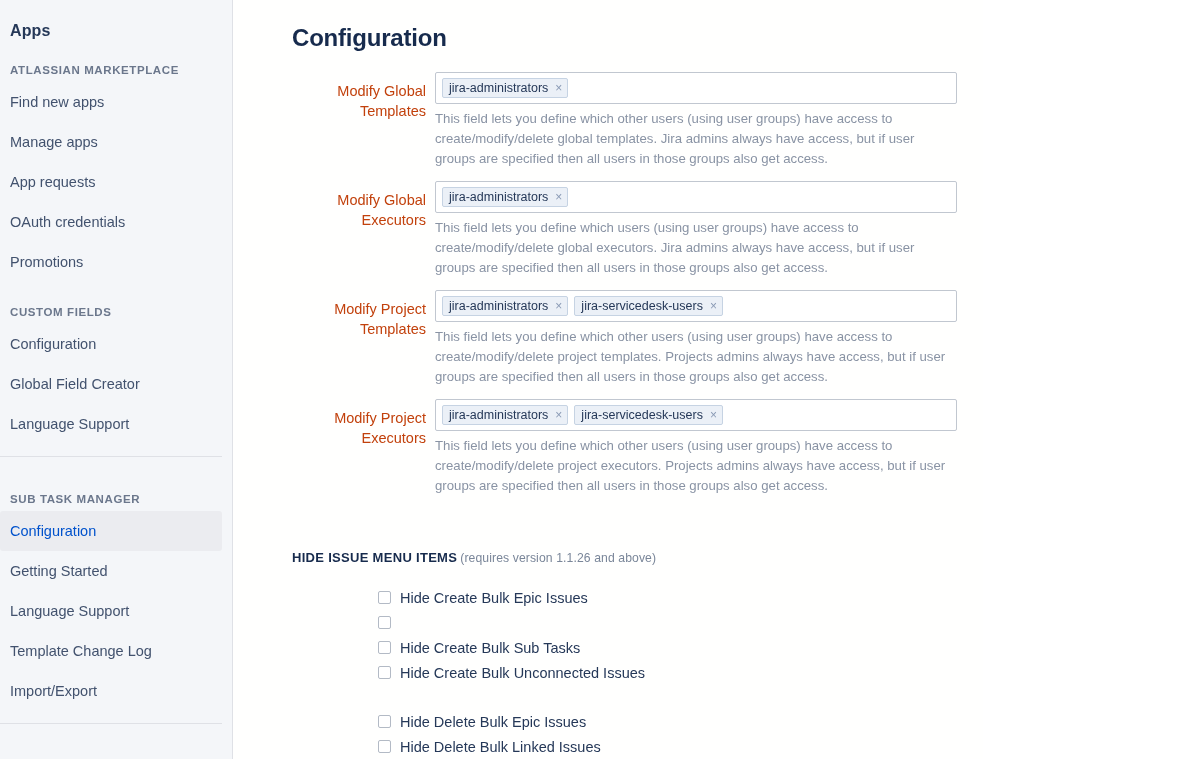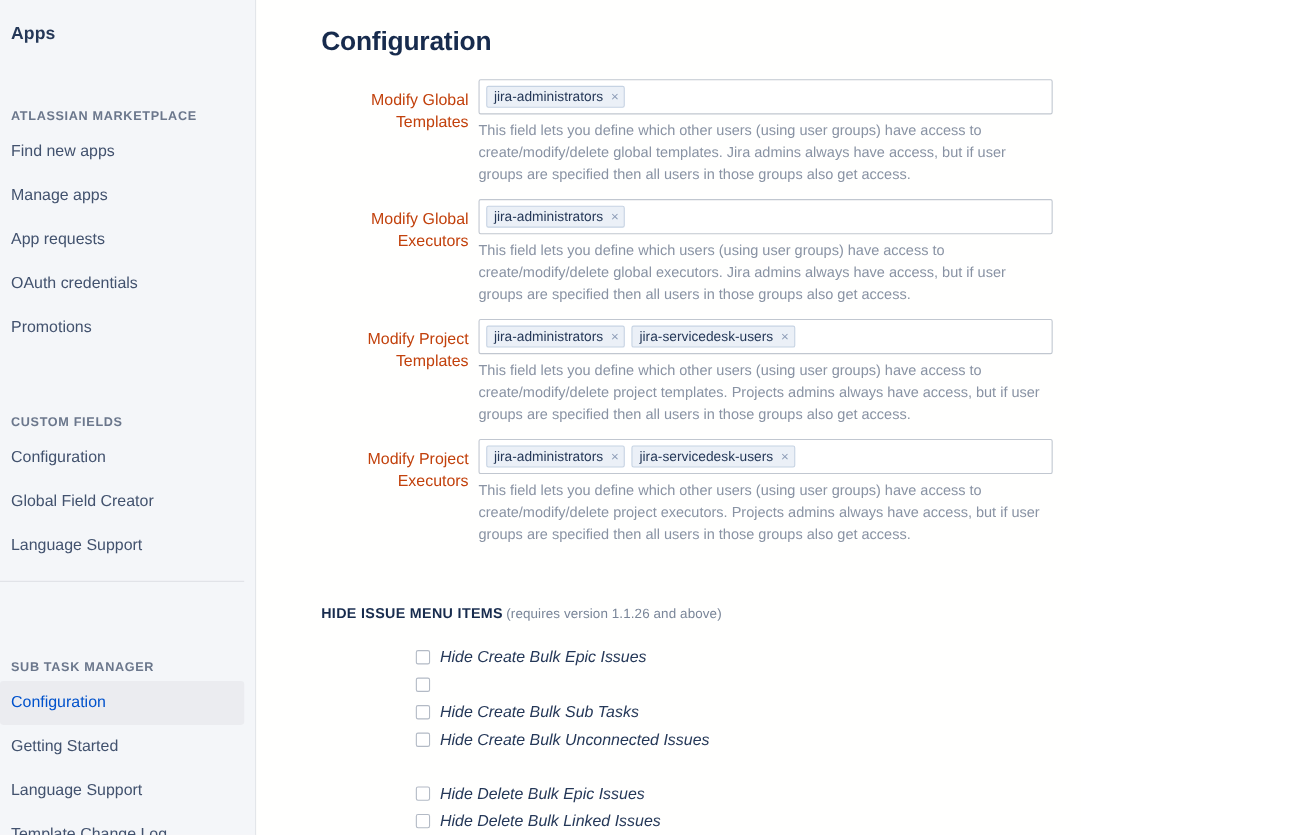--- a/index.html
+++ b/index.html
@@ -34,21 +34,20 @@
     letter-spacing: 0.1px;
   }
   .nav-group { padding-top: 16px; }
   .nav-heading {
     font-size: 11.5px;
     font-weight: bold;
     color: #6B778C;
     letter-spacing: 0.6px;
     padding: 8px 0 6px 10px;
     text-transform: uppercase;
-    margin-top: 36px;
   }
   .nav-item {
     font-size: 14.5px;
     color: #42526E;
     padding: 10px 10px 10px 10px;
     line-height: 20px;
     cursor: pointer;
     border-radius: 3px;
     margin: 0 10px 0 0;
   }
@@ -150,21 +149,21 @@
     letter-spacing: 0.1px;
     margin-bottom: 20px;
   }
   .hide-heading b { font-weight: bold; letter-spacing: 0.3px; }
   .hide-heading .note {
     font-weight: normal;
     color: #7A8699;
     font-size: 12.2px;
     margin-left: 3px;
   }
-  .cb-group { margin-left: 86px; margin-top: 6px; font-style: italic; }
+  .cb-group { margin-left: 86px; margin-top: 6px; }
   .cb-group.second { margin-top: 24px; }
   .cb-row {
     display: flex;
     align-items: center;
     height: 25px;
     gap: 9px;
   }
   .cb-box {
     width: 13px;
     height: 13px;

